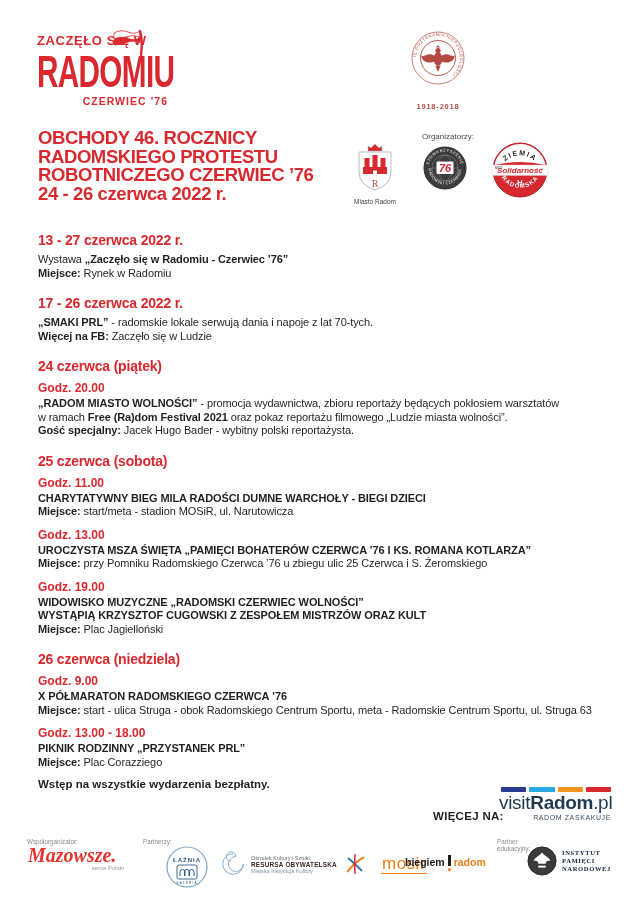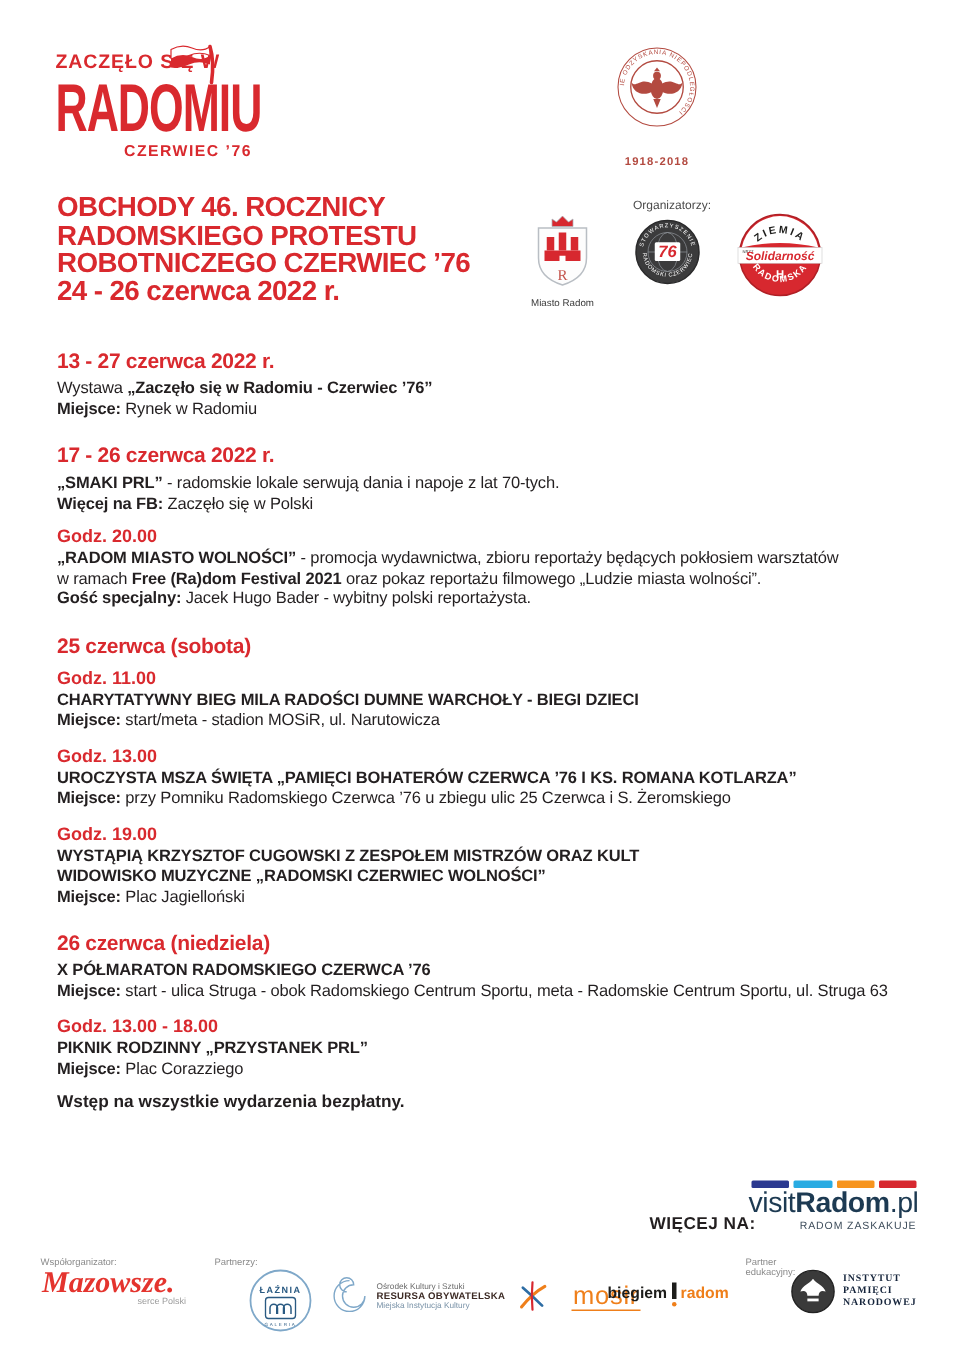--- a/index.html
+++ b/index.html
@@ -179,24 +179,25 @@
         <h2 class="sec-h">13 - 27 czerwca 2022 r.</h2>
         <div class="entry">
           <p class="line"><span>Wystawa </span><span class="b">„Zaczęło się w Radomiu - Czerwiec ’76”</span></p>
           <p class="line"><span class="b">Miejsce:</span><span> Rynek w Radomiu</span></p>
         </div>
       </section>
       <section class="sec">
         <h2 class="sec-h">17 - 26 czerwca 2022 r.</h2>
         <div class="entry">
           <p class="line"><span class="b">„SMAKI PRL”</span><span> - radomskie lokale serwują dania i napoje z lat 70-tych.</span></p>
-          <p class="line"><span class="b">Więcej na FB:</span><span> Zaczęło się w Polski</span></p>
+          <p class="line"><span class="b">Więcej na FB:</span><span> Zaczęło się w Ludzie</span></p>
         </div>
       </section>
       <section class="sec">
+        <h2 class="sec-h">24 czerwca (piątek)</h2>
         <div class="entry">
           <div class="time">Godz. 20.00</div>
           <p class="line"><span class="b">„RADOM MIASTO WOLNOŚCI”</span><span> - promocja wydawnictwa, zbioru reportaży będących pokłosiem warsztatów</span></p>
           <p class="line"><span>w ramach </span><span class="b">Free (Ra)dom Festival 2021</span><span> oraz pokaz reportażu filmowego „Ludzie miasta wolności”.</span></p>
           <p class="line"><span class="b">Gość specjalny:</span><span> Jacek Hugo Bader - wybitny polski reportażysta.</span></p>
         </div>
       </section>
       <section class="sec">
         <h2 class="sec-h">25 czerwca (sobota)</h2>
         <div class="entry">
@@ -204,28 +205,29 @@
           <p class="line"><span class="b">CHARYTATYWNY BIEG MILA RADOŚCI DUMNE WARCHOŁY - BIEGI DZIECI</span></p>
           <p class="line"><span class="b">Miejsce:</span><span> start/meta - stadion MOSiR, ul. Narutowicza</span></p>
         </div>
         <div class="entry">
           <div class="time">Godz. 13.00</div>
           <p class="line"><span class="b">UROCZYSTA MSZA ŚWIĘTA „PAMIĘCI BOHATERÓW CZERWCA ’76 I KS. ROMANA KOTLARZA”</span></p>
           <p class="line"><span class="b">Miejsce:</span><span> przy Pomniku Radomskiego Czerwca ’76 u zbiegu ulic 25 Czerwca i S. Żeromskiego</span></p>
         </div>
         <div class="entry">
           <div class="time">Godz. 19.00</div>
+          <p class="line"><span class="b">WIDOWISKO MUZYCZNE „RADOMSKI CZERWIEC WOLNOŚCI”</span></p>
           <p class="line"><span class="b">WYSTĄPIĄ KRZYSZTOF CUGOWSKI Z ZESPOŁEM MISTRZÓW ORAZ KULT</span></p>
-          <p class="line"><span class="b">WIDOWISKO MUZYCZNE „RADOMSKI CZERWIEC WOLNOŚCI”</span></p>
           <p class="line"><span class="b">Miejsce:</span><span> Plac Jagielloński</span></p>
         </div>
       </section>
       <section class="sec">
         <h2 class="sec-h">26 czerwca (niedziela)</h2>
         <div class="entry">
+          <div class="time">Godz. 9.00</div>
           <p class="line"><span class="b">X PÓŁMARATON RADOMSKIEGO CZERWCA ’76</span></p>
           <p class="line"><span class="b">Miejsce:</span><span> start - ulica Struga - obok Radomskiego Centrum Sportu, meta - Radomskie Centrum Sportu, ul. Struga 63</span></p>
         </div>
         <div class="entry">
           <div class="time">Godz. 13.00 - 18.00</div>
           <p class="line"><span class="b">PIKNIK RODZINNY „PRZYSTANEK PRL”</span></p>
           <p class="line"><span class="b">Miejsce:</span><span> Plac Corazziego</span></p>
         </div>
       </section>
       <p class="closing">Wstęp na wszystkie wydarzenia bezpłatny.</p>

